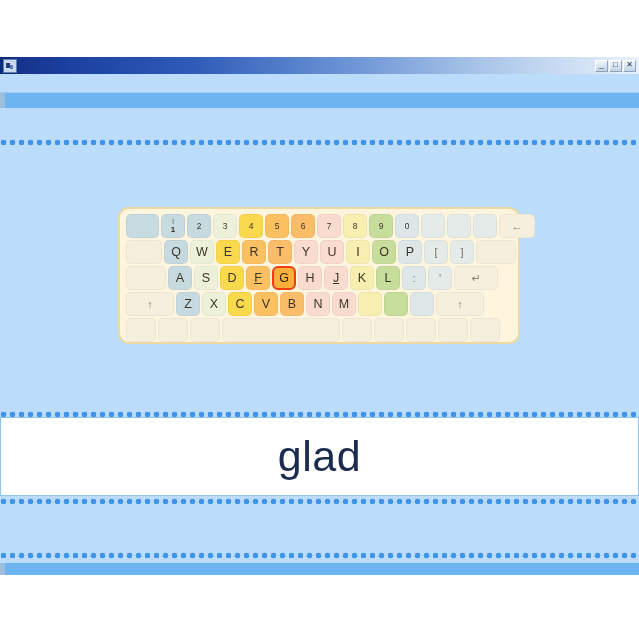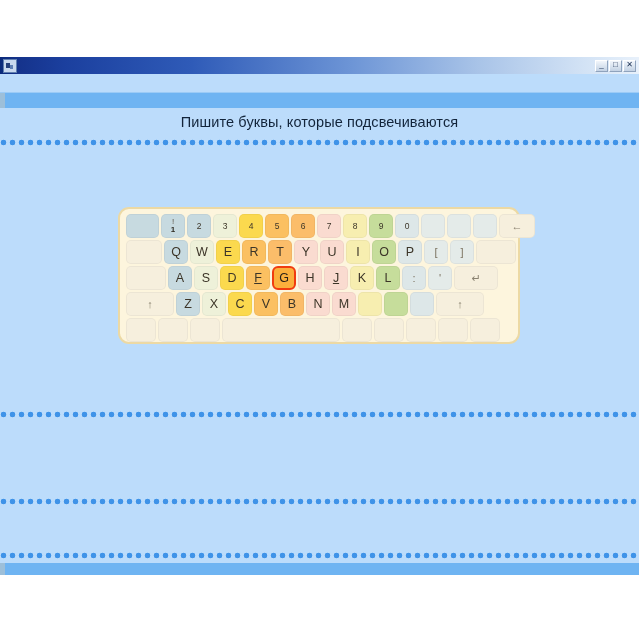--- a/index.html
+++ b/index.html
@@ -278,23 +278,20 @@
       <div class="tb-btn"><span>□</span></div>
       <div class="tb-btn"><span>✕</span></div>
     </div>
   </div>
 
   <div class="appbody">
 
     <div class="strip-pale"></div>
     <div class="band-blue"></div>
 
-    <div class="instruction-zone">
-      <div class="instruction-text">Пишите буквы, которые подсвечиваются</div>
-    </div>
 
     <div class="dotted-rule rule-top"></div>
 
     <div class="keyboard-wrap">
       <div class="keyboard" id="keyboard-frame">
           <div class="kbrow">
             <div class="key w-33" style="background: rgb(199, 218, 224);"></div>
             <div class="key" style="background: rgb(199, 218, 224);">
               <span class="dual">
                 <span class="up">!</span>
@@ -455,20 +452,23 @@
             <div class="key w-30" style="background: rgb(246, 239, 221);"></div>
             <div class="key w-30" style="background: rgb(246, 239, 221);"></div>
             <div class="key w-30" style="background: rgb(246, 239, 221);"></div>
             <div class="key w-30" style="background: rgb(246, 239, 221);"></div>
           </div>
         </div>
     </div>
 
     <div class="dotted-rule rule-above-answer"></div>
 
+    <div class="answer-box">
+      <div class="answer-word">glad</div>
+    </div>
 
     <div class="dotted-rule rule-below-answer"></div>
 
     <div class="toolbar">
       
       
     </div>
 
     <div class="dotted-rule rule-bottom"></div>
     <div class="bottom-band"></div>

